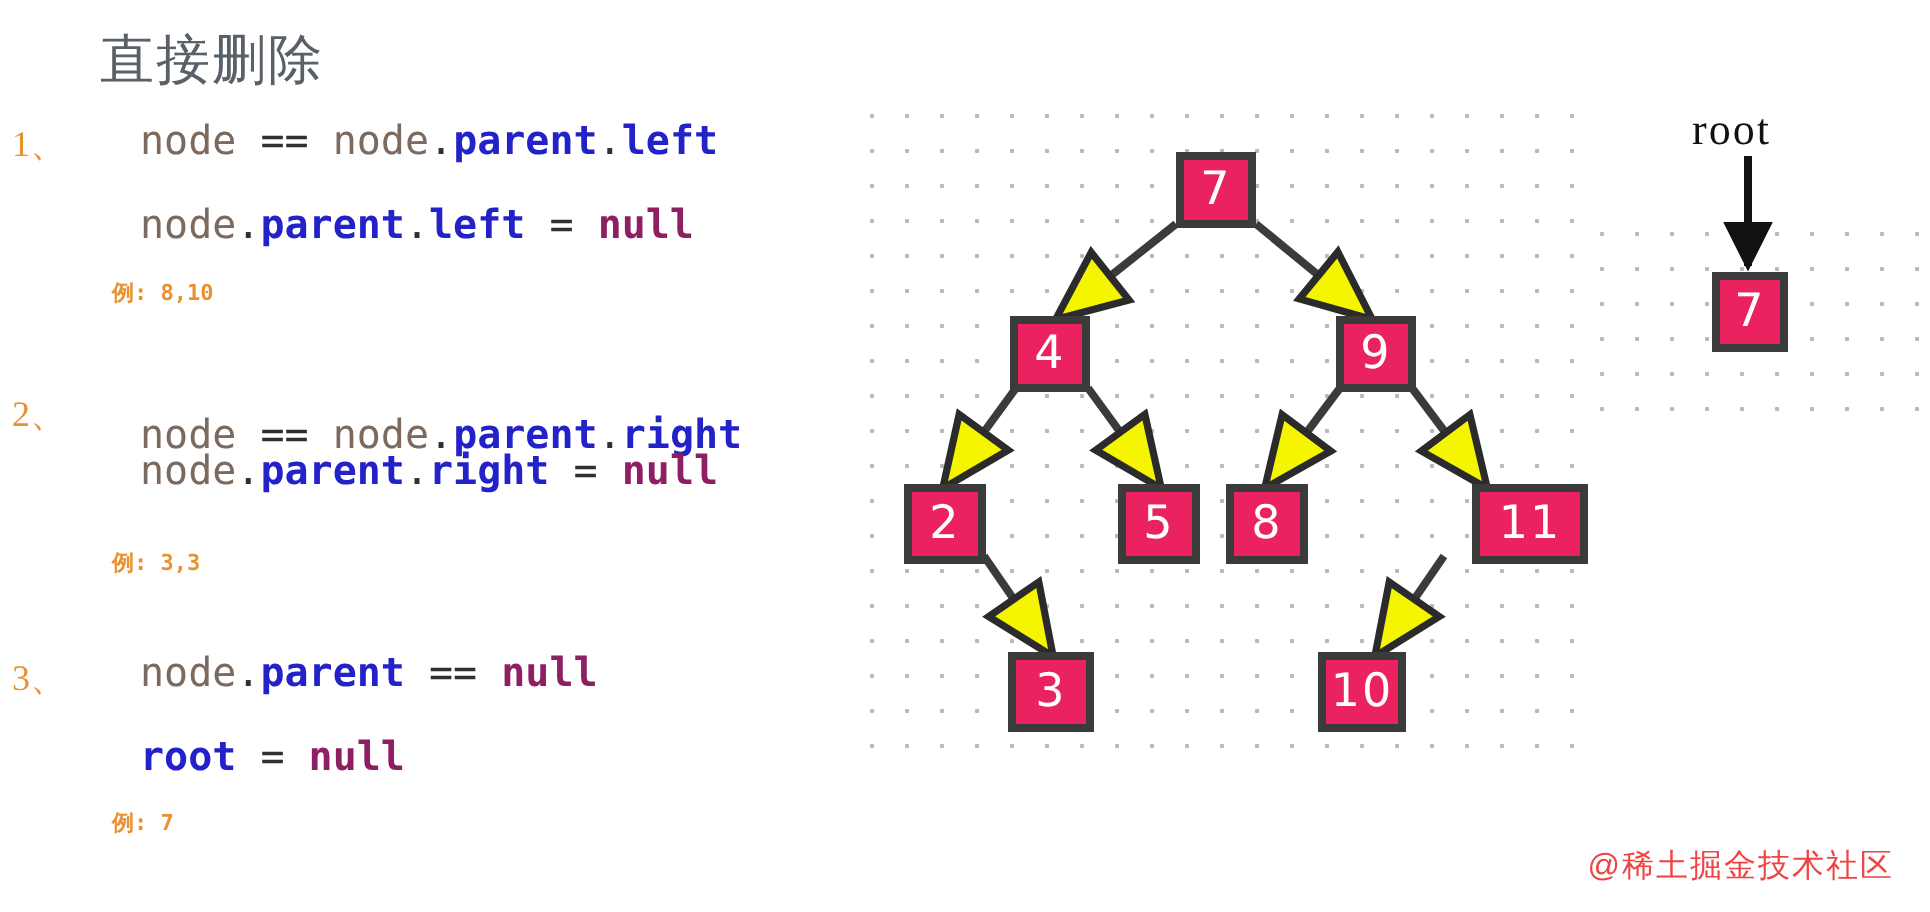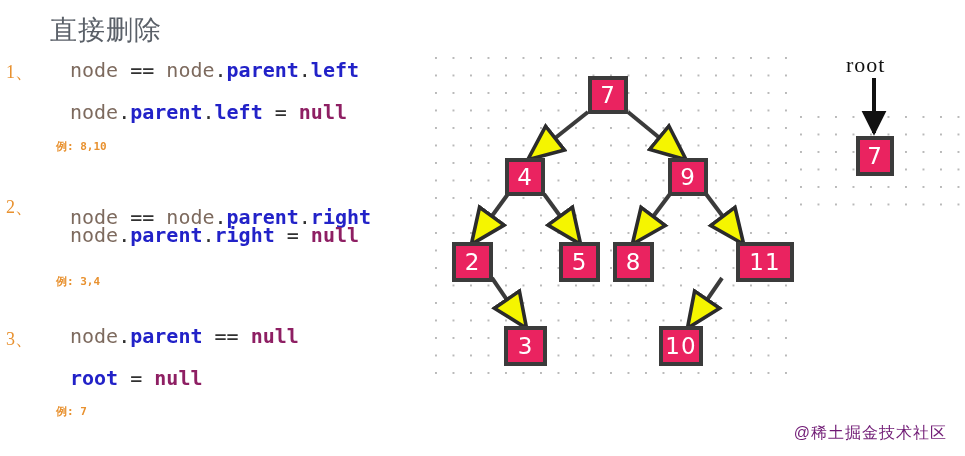--- a/index.html
+++ b/index.html
@@ -122,21 +122,21 @@
     white-space: nowrap;
   }
 
   
   .watermark {
     position: absolute;
     right: 18px;
     bottom: 12px;
     font-family: "Liberation Sans", sans-serif;
     font-size: 16px;
-    color: #701a75;
+    color: #ef4444;
     white-space: nowrap;
     letter-spacing: 1px;
   }
 </style>
 </head>
 <body>
 
 <div id="page">
 
   <div id="left-panel">
@@ -155,21 +155,21 @@
     </div>
 
     <div class="rule-block">
       <span class="rule-num" style="top:195px;">2、</span>
       <div class="code-line" style="top:205px;">
         <span class="tok-obj">node</span><span class="tok-op"> == </span><span class="tok-obj">node</span><span class="tok-dot">.</span><span class="tok-prop">parent</span><span class="tok-dot">.</span><span class="tok-prop">right</span>
       </div>
       <div class="code-line indent" style="top:223px;">
         <span class="tok-obj">node</span><span class="tok-dot">.</span><span class="tok-prop">parent</span><span class="tok-dot">.</span><span class="tok-prop">right</span><span class="tok-op"> = </span><span class="tok-null">null</span>
       </div>
-      <div class="example" style="top:274px;">例: 3,4</div>
+      <div class="example" style="top:274px;">例: 3,3</div>
     </div>
 
     <div class="rule-block">
       <span class="rule-num" style="top:327px;">3、</span>
       <div class="code-line" style="top:324px;">
         <span class="tok-obj">node</span><span class="tok-dot">.</span><span class="tok-prop">parent</span><span class="tok-op"> == </span><span class="tok-null">null</span>
       </div>
       <div class="code-line indent" style="top:366px;">
         <span class="tok-root">root</span><span class="tok-op"> = </span><span class="tok-null">null</span>
       </div>

